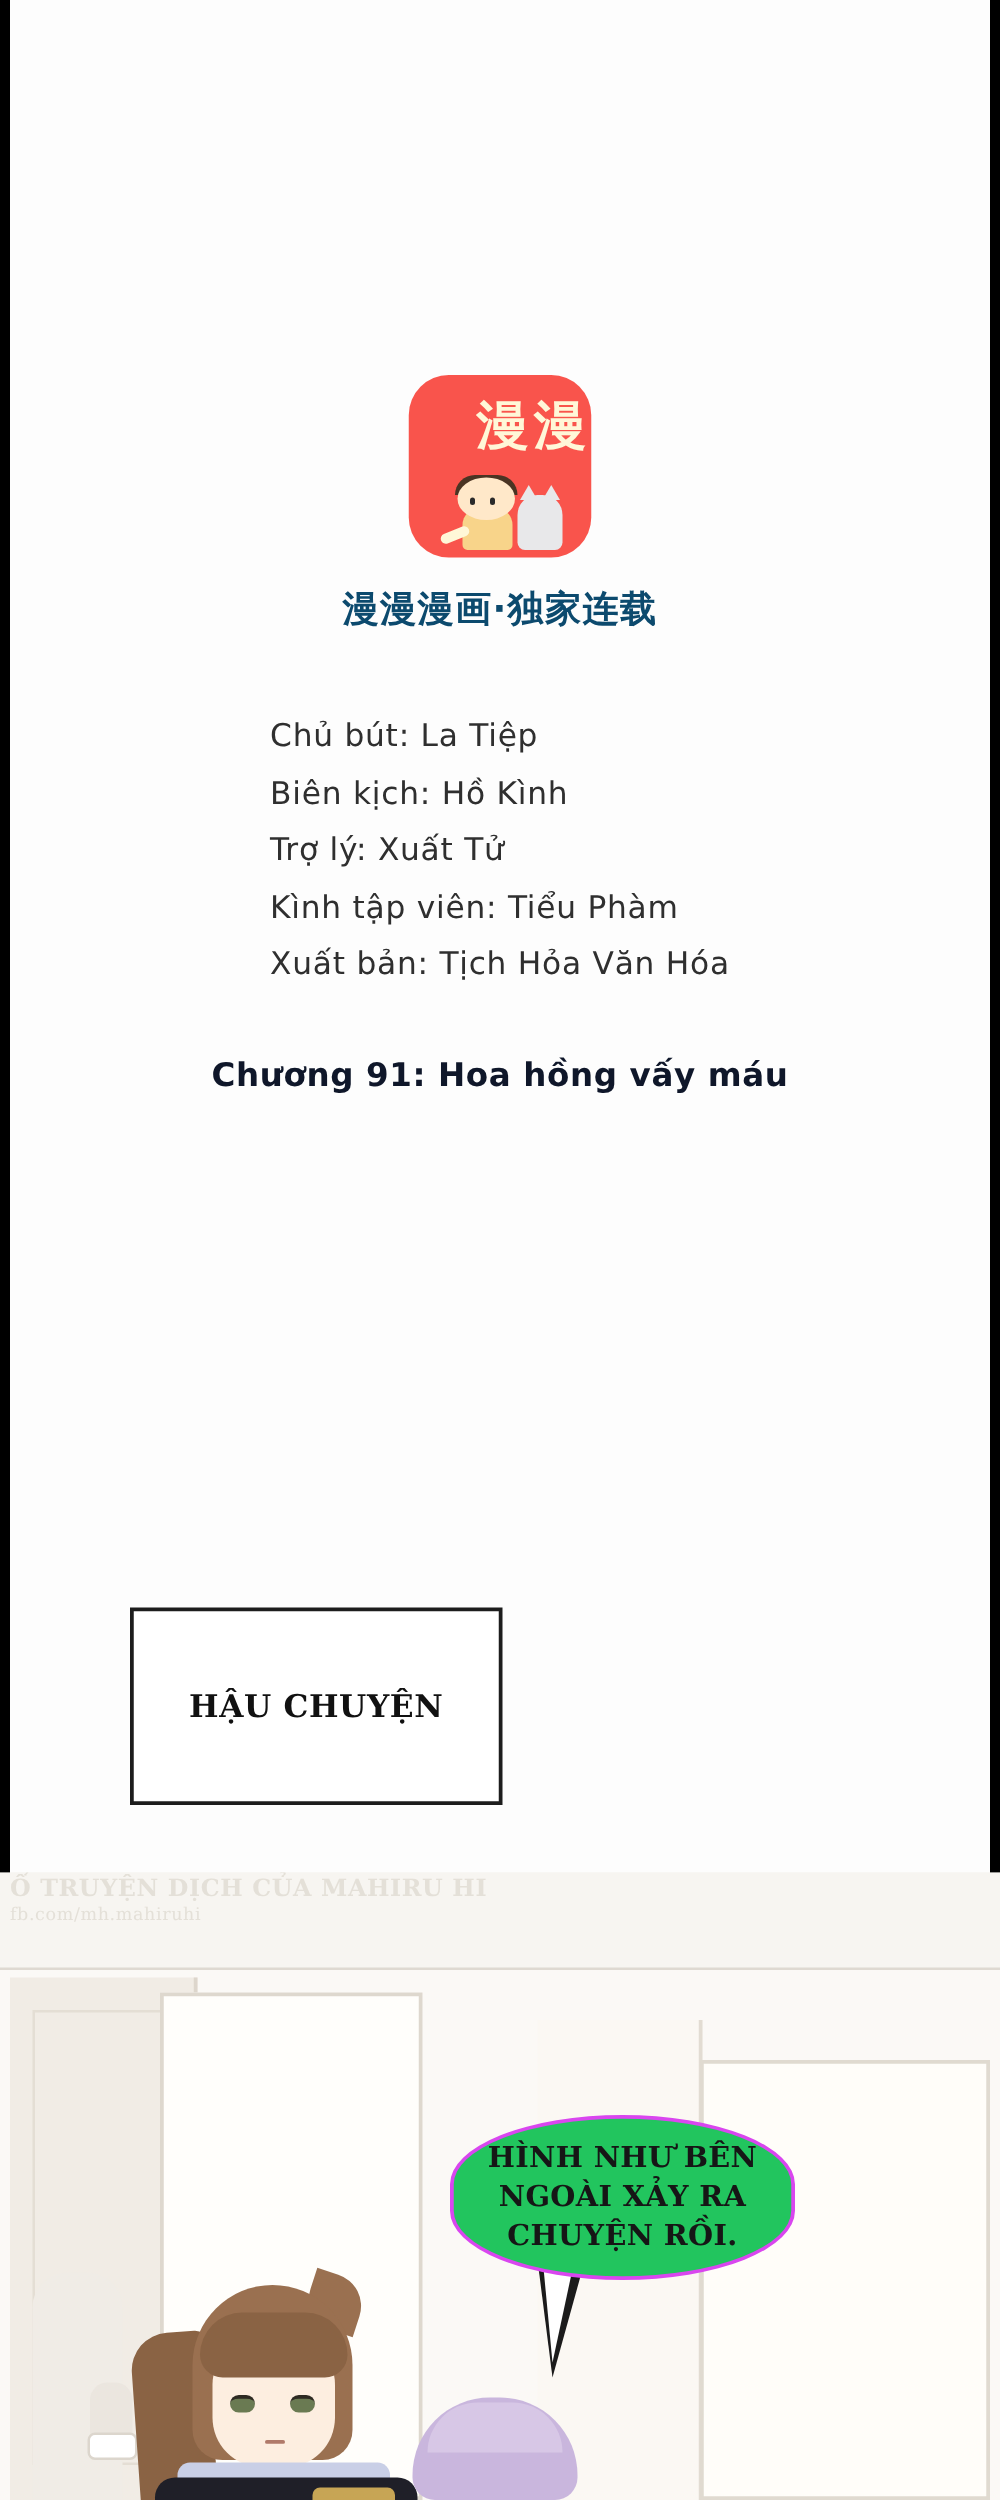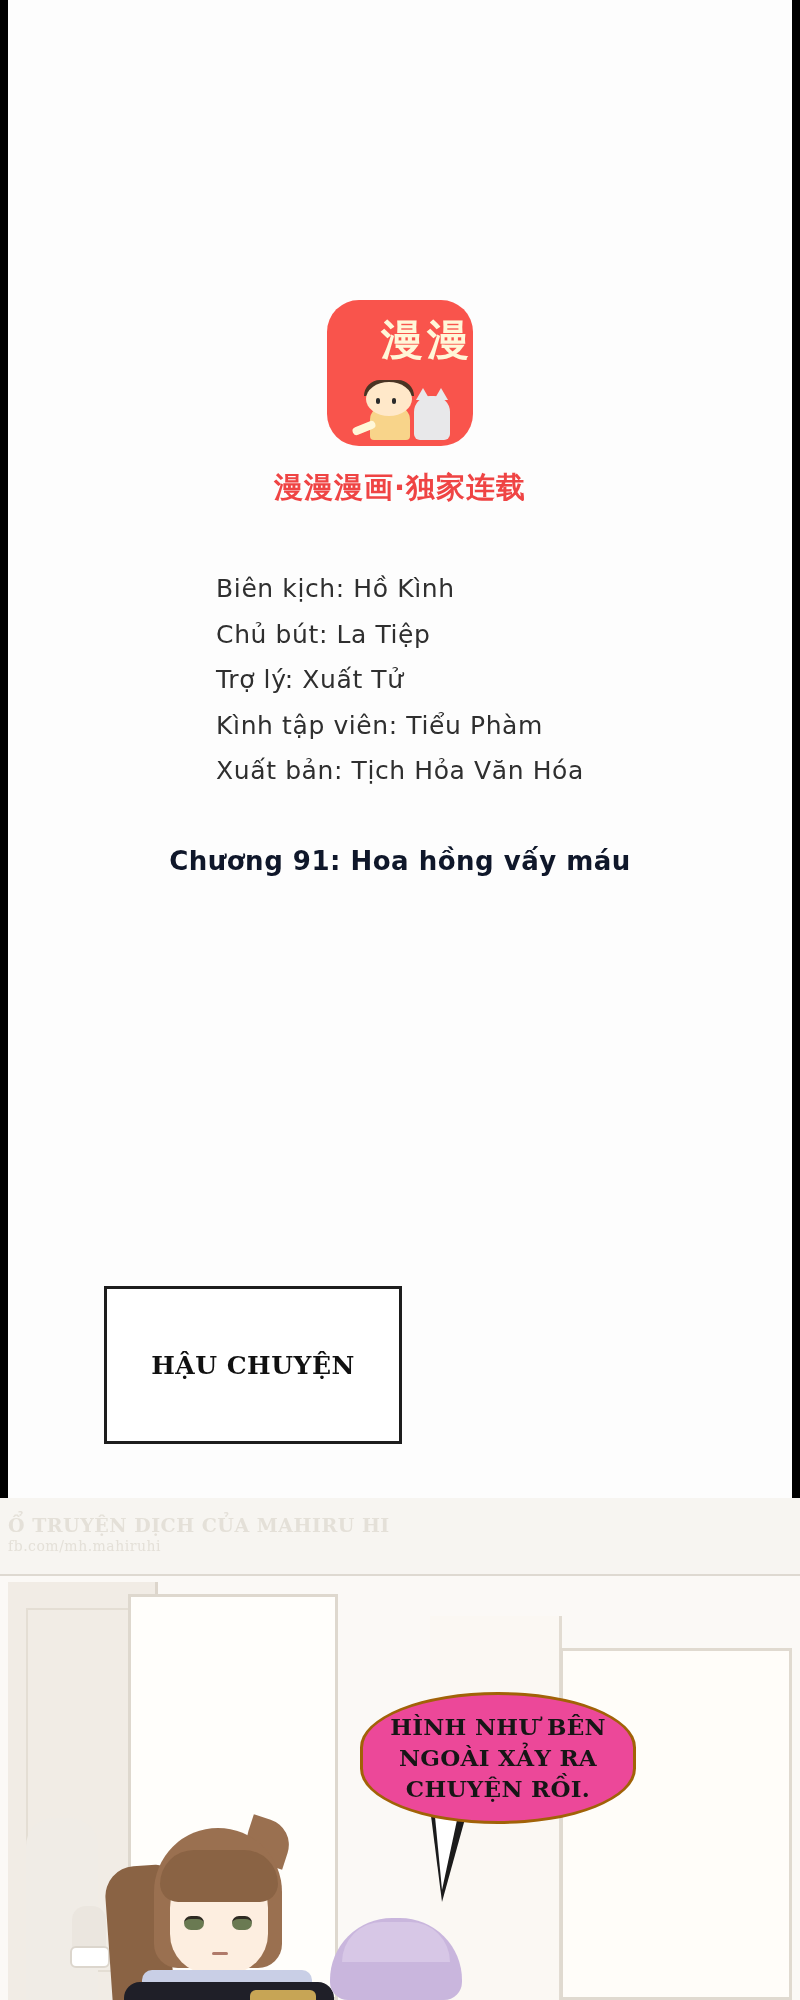--- a/index.html
+++ b/index.html
@@ -129,21 +129,21 @@
     height: 8px;
     background: #fff7d8;
     border-radius: 4px;
     transform: rotate(-22deg);
   }
 
   .app-tagline {
     margin-top: 22px;
     font-size: 29px;
     font-weight: bold;
-    color: #ef4444;
+    color: #0c4a6e;
     letter-spacing: 1px;
     font-family: "DejaVu Sans", sans-serif;
   }
 
   .credits-list {
     margin-top: 58px;
     display: inline-block;
     text-align: left;
   }
   .credit-line {
@@ -242,21 +242,21 @@
     left: 430px; top: 118px;
     width: 132px; height: 384px;
     background: #fbf8f3;
     border-right: 3px solid #e2dcd2;
   }
 
   
   .watermark {
     position: absolute;
     left: 8px;
-    top: 16px;
+    top: 2px;
     color: #e4e0d8;
     font-family: "DejaVu Serif", serif;
   }
   .wm-1 {
     font-size: 19px;
     font-weight: bold;
     letter-spacing: 0.5px;
     white-space: nowrap;
   }
   .wm-2 {
@@ -266,22 +266,22 @@
     white-space: nowrap;
   }
 
   
   .balloon {
     position: absolute;
     left: 360px;
     top: 1692px;
     width: 276px;
     height: 132px;
-    background: #ec4899;
-    border: 3px solid #a16207;
+    background: #22c55e;
+    border: 3px solid #d946ef;
     border-radius: 50% / 42%;
     z-index: 6;
   }
   .balloon-text {
     position: absolute;
     left: 0; top: 50%;
     transform: translateY(-50%);
     width: 100%;
     text-align: center;
     font-size: 23px;
@@ -473,22 +473,22 @@
         <div class="lf-head"></div>
         <div class="lf-eye1"></div>
         <div class="lf-eye2"></div>
         <div class="lf-racket"></div>
       </div>
     </div>
 
     <div class="app-tagline">漫漫漫画·独家连载</div>
 
     <div class="credits-list">
+      <div class="credit-line">Chủ bút: La Tiệp</div>
       <div class="credit-line">Biên kịch: Hồ Kình</div>
-      <div class="credit-line">Chủ bút: La Tiệp</div>
       <div class="credit-line">Trợ lý: Xuất Tử</div>
       <div class="credit-line">Kình tập viên: Tiểu Phàm</div>
       <div class="credit-line">Xuất bản: Tịch Hỏa Văn Hóa</div>
     </div>
 
     <div class="chapter-title">Chương 91: Hoa hồng vấy máu</div>
   </div>
 
   <div class="bts-box">
     <div class="bts-label">HẬU CHUYỆN</div>

